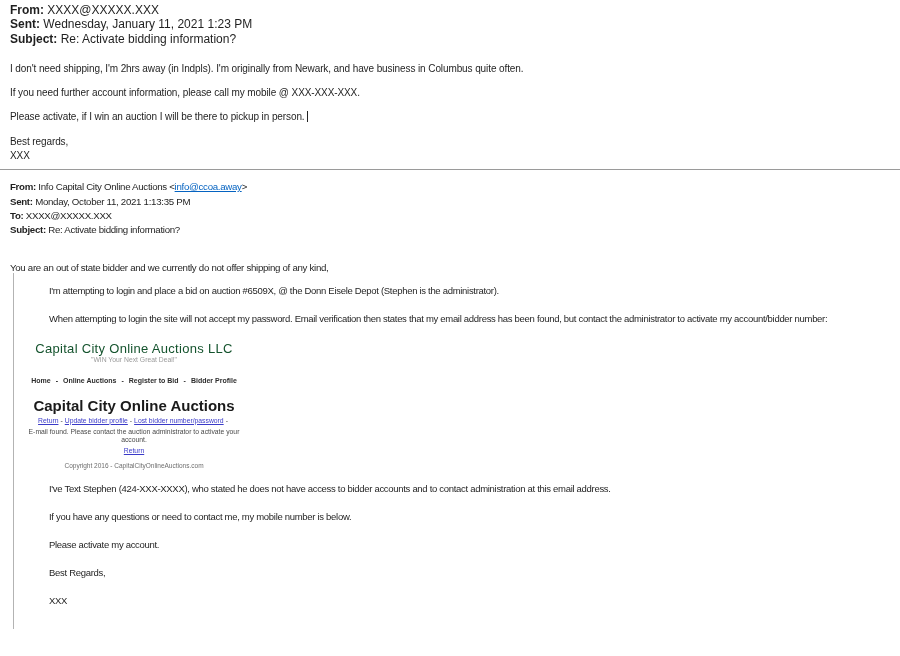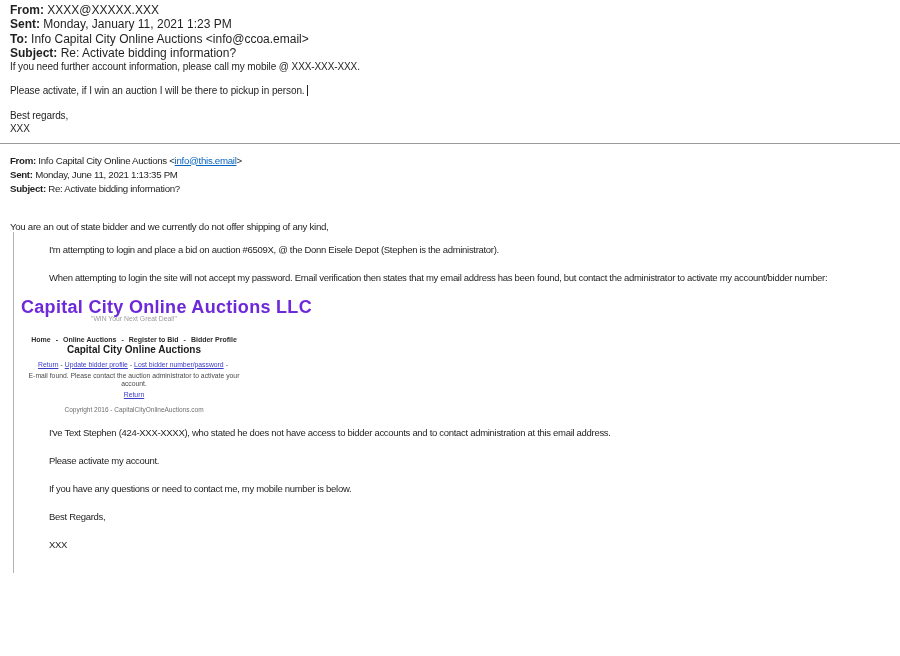--- a/index.html
+++ b/index.html
@@ -41,74 +41,75 @@
   .quote p { font-size: 9.5px; letter-spacing: -0.3px; line-height: 11px; margin: 0 0 17px 0; white-space: nowrap; padding-left: 28px; }
   .quote .qsig { margin-bottom: 17px; }
   
   .site-shot {
     margin: -6px 0 14px 0;
     width: 226px;
     text-align: center;
     letter-spacing: 0;
     padding: 6px 0 0 0;
   }
-  .site-title { font-size: 18px; line-height: 15px; letter-spacing: 0.3px; color: #6d28d9; font-weight: bold; white-space: nowrap; }
+  .site-title { font-size: 13px; line-height: 15px; letter-spacing: 0.3px; color: #14532d; font-weight: normal; white-space: nowrap; }
   .site-tagline { font-size: 6.8px; line-height: 8px; color: #9a9a9a; }
   .site-nav { margin-top: 13px; font-size: 7px; line-height: 8px; font-weight: bold; color: #2d2d2d; white-space: nowrap; }
   .site-nav .sep { margin: 0 5px; font-weight: bold; }
-  .site-heading { font-size: 10px; line-height: 11px; font-weight: bold; color: #1a1a1a; }
+  .site-heading { margin-top: 15px; font-size: 15px; line-height: 11px; font-weight: bold; color: #1a1a1a; }
   .site-links { margin-top: 6px; font-size: 6.8px; line-height: 7.5px; color: #333; white-space: nowrap; }
   .site-links .slink { color: #3a3ac8; text-decoration: underline; }
   .site-links .sep { margin: 0 2px; color: #333; }
   .site-notice { margin-top: 4px; font-size: 6.8px; line-height: 7.5px; color: #4a4a4a; }
   .site-return { margin-top: 4px; font-size: 6.8px; line-height: 7.5px; }
   .site-return .slink { color: #3a3ac8; text-decoration: underline; }
   .site-copyright { margin-top: 7px; font-size: 6.5px; line-height: 7.5px; color: #6e6e6e; }
 </style>
 </head>
 <body>
 
 <div class="page">
 
   <section class="email1">
     <div class="hdr">
       <b>From:</b>
       <span>XXXX@XXXXX.XXX</span>
     </div>
     <div class="hdr">
       <b>Sent:</b>
-      <span>Monday, January 11, 2021 1:23 PM</span>
-    </div>
-    <div class="hdr">
-      <b>To:</b>
-      <span>Info Capital City Online Auctions &lt;info@ccoa.email&gt;</span>
+      <span>Wednesday, January 11, 2021 1:23 PM</span>
     </div>
     <div class="hdr">
       <b>Subject:</b>
       <span>Re: Activate bidding information?</span>
     </div>
 
+    <p class="body">I don't need shipping, I'm 2hrs away (in Indpls).  I'm originally from Newark, and have business in Columbus quite often.</p>
     <p>If you need further account information, please call my mobile @ XXX-XXX-XXX.</p>
     <p><span>Please activate, if I win an auction I will be there to pickup in person.</span><span class="caret"></span></p>
     <p class="sig">
       <span>Best regards,</span><br>
       <span>XXX</span>
     </p>
   </section>
 
   <hr class="divider">
 
   <section class="email2">
     <div class="hdr">
       <b>From:</b>
-      <span>Info Capital City Online Auctions &lt;</span><a class="maillink">info@this.email</a><span>&gt;</span>
+      <span>Info Capital City Online Auctions &lt;</span><a class="maillink">info@ccoa.away</a><span>&gt;</span>
     </div>
     <div class="hdr">
       <b>Sent:</b>
-      <span>Monday, June 11, 2021 1:13:35 PM</span>
+      <span>Monday, October 11, 2021 1:13:35 PM</span>
+    </div>
+    <div class="hdr">
+      <b>To:</b>
+      <span>XXXX@XXXXX.XXX</span>
     </div>
     <div class="hdr">
       <b>Subject:</b>
       <span>Re: Activate bidding information?</span>
     </div>
 
     <p class="p-shipping">You are an out of state bidder and we currently do not offer shipping of any kind,</p>
 
 
     <blockquote class="quote">
@@ -126,20 +127,20 @@
           <span class="slink">Return</span><span class="sep">-</span><span class="slink">Update bidder profile</span><span class="sep">-</span><span class="slink">Lost bidder number/password</span><span class="sep">-</span>
         </div>
         <div class="site-notice">E-mail found. Please contact the auction administrator to activate your account.</div>
         <div class="site-return">
           <span class="slink">Return</span>
         </div>
         <div class="site-copyright">Copyright 2016 - CapitalCityOnlineAuctions.com</div>
       </div>
 
       <p>I've Text Stephen (424-XXX-XXXX), who stated he does not have access to bidder accounts and to contact administration at this email address.</p>
+      <p>If you have any questions or need to contact me, my mobile number is below.</p>
       <p>Please activate my account.</p>
-      <p>If you have any questions or need to contact me, my mobile number is below.</p>
       <p class="qsig">Best Regards,</p>
       <p class="qsig">XXX</p>
     </blockquote>
   </section>
 
 </div>
 
 </body></html>

